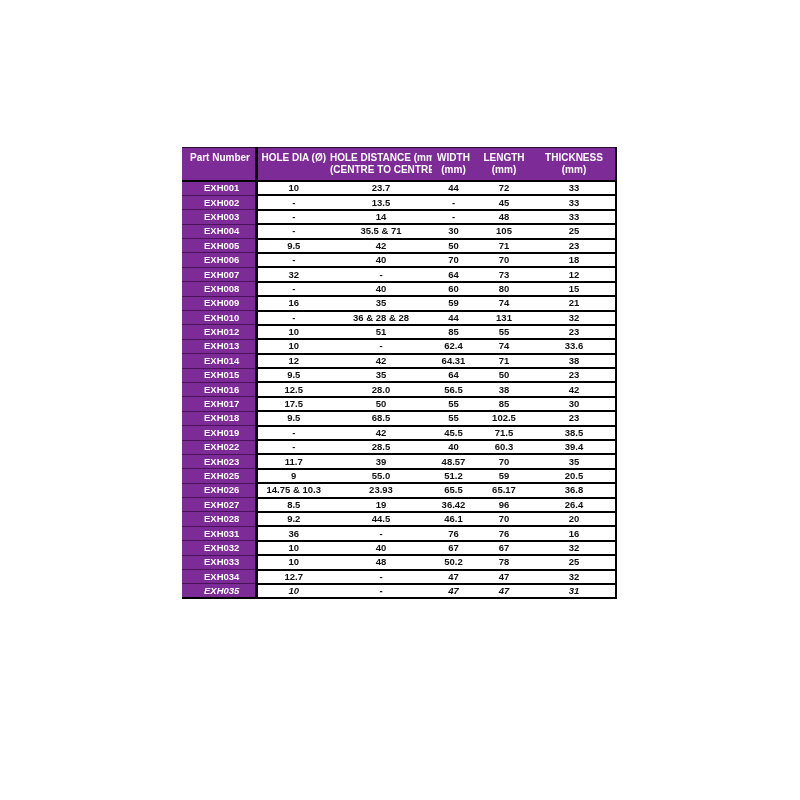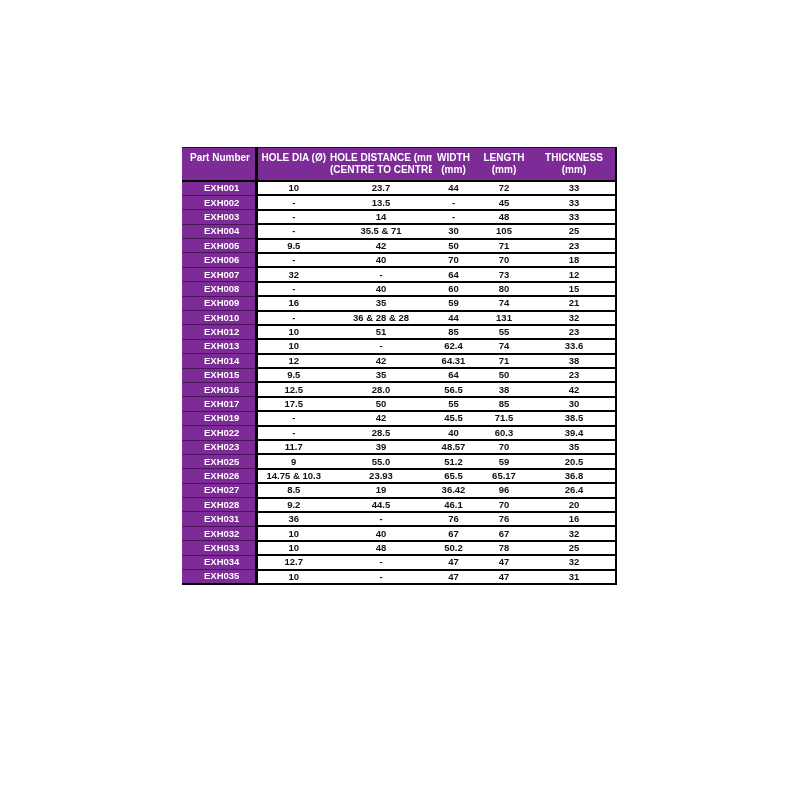--- a/index.html
+++ b/index.html
@@ -75,21 +75,21 @@
     padding-left: 22px;
     border-right: 3px solid var(--grid, #000);
     border-bottom: 1px solid #4a1258;
   }
   td.val {
     background: var(--cell-bg, #ffffff);
     color: var(--cell-text, #111111);
     text-align: center;
     border-bottom: 2px solid var(--grid, #000);
   }
-  tr.last td { border-bottom: 2px solid var(--grid, #000); }
+  tr.last td { border-bottom: 2px solid var(--grid, #000); font-style: italic; }
 </style>
 </head>
 <body>
 
 <div class="canvas">
   <div class="table-wrap">
     <table class="spec">
       <colgroup>
         <col class="c0">
           <col class="c1">
@@ -231,20 +231,28 @@
           </tr>
           <tr>
             <td class="part">EXH017</td>
             <td class="val">17.5</td>
             <td class="val">50</td>
             <td class="val">55</td>
             <td class="val">85</td>
             <td class="val">30</td>
           </tr>
           <tr>
+            <td class="part">EXH018</td>
+            <td class="val">9.5</td>
+            <td class="val">68.5</td>
+            <td class="val">55</td>
+            <td class="val">102.5</td>
+            <td class="val">23</td>
+          </tr>
+          <tr>
             <td class="part">EXH019</td>
             <td class="val">-</td>
             <td class="val">42</td>
             <td class="val">45.5</td>
             <td class="val">71.5</td>
             <td class="val">38.5</td>
           </tr>
           <tr>
             <td class="part">EXH022</td>
             <td class="val">-</td>

